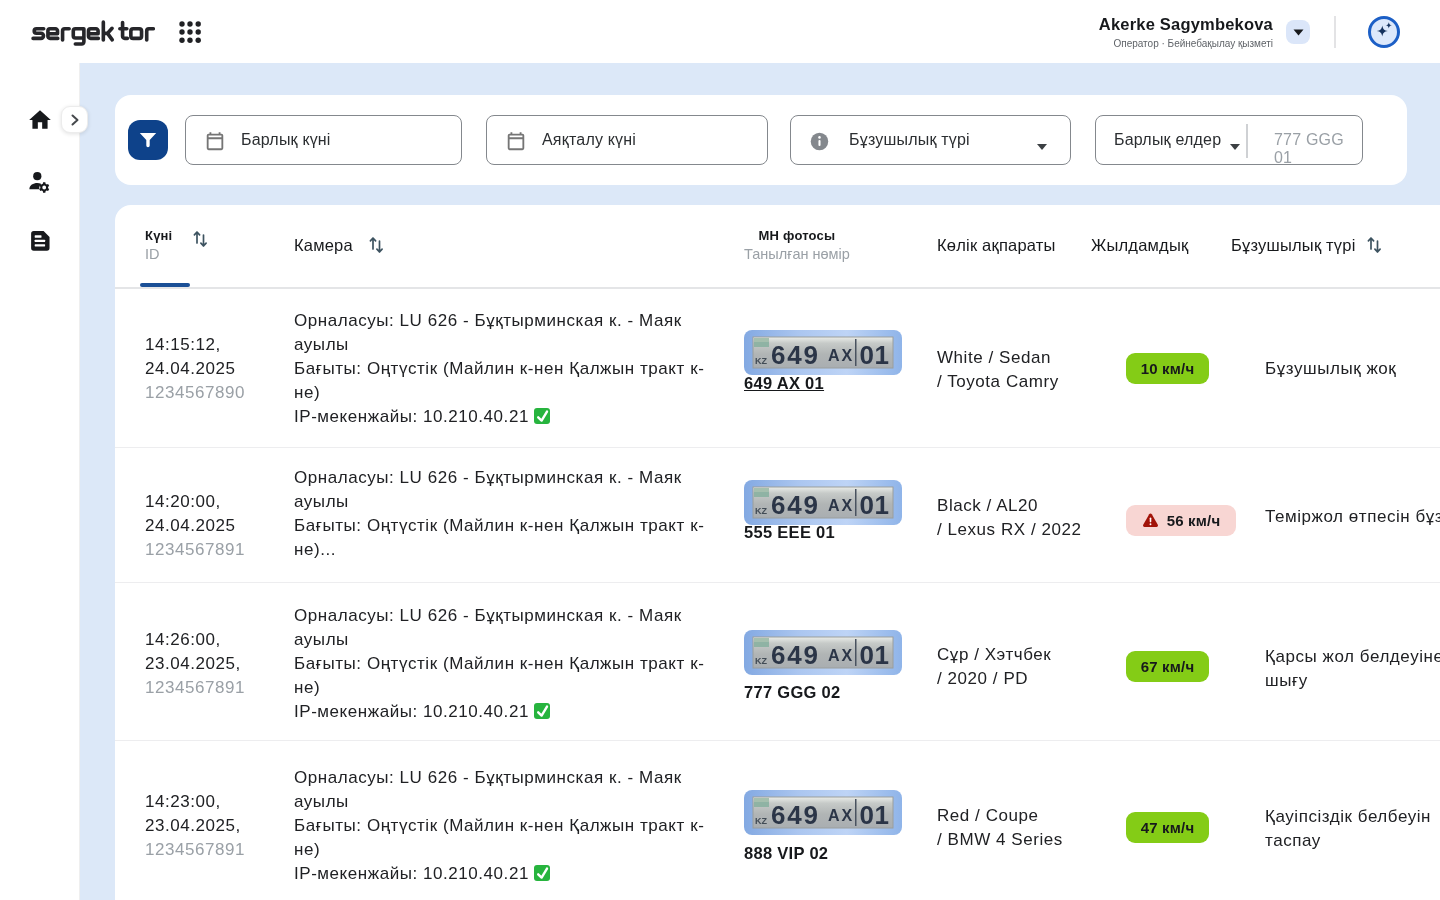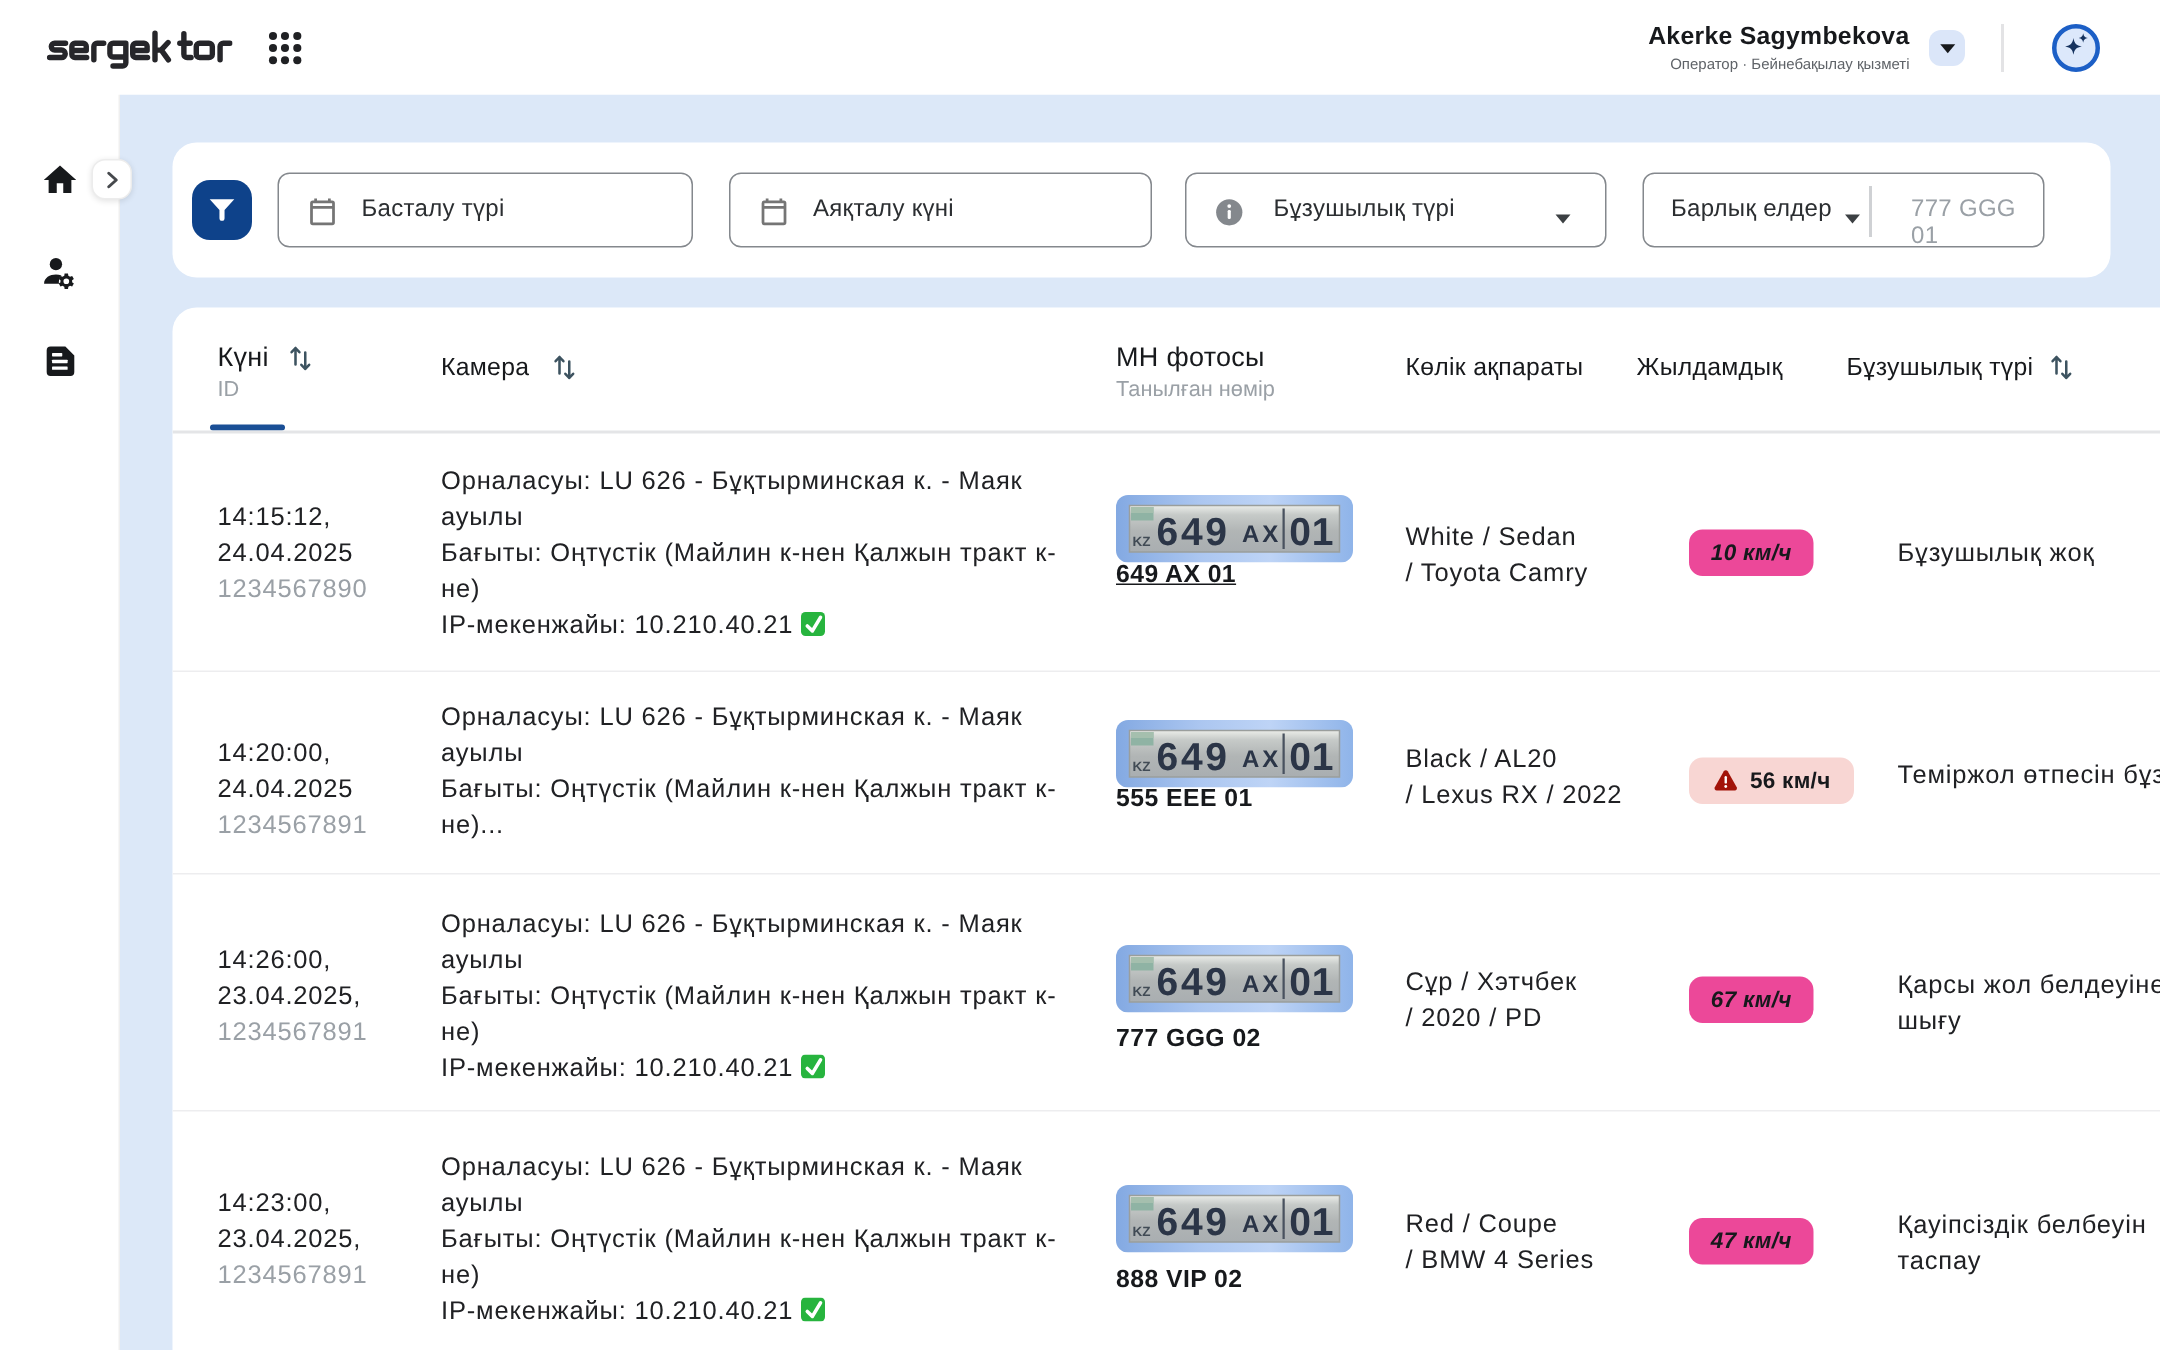--- a/index.html
+++ b/index.html
@@ -29,32 +29,32 @@
 
   
   #fcard { left:115px; top:95px; width:1292px; height:90px; background:#fff; border-radius:16px; }
   #fbtn { left:13px; top:25px; width:40px; height:40px; border-radius:12px; background:#0e428a; }
   #fbtn svg { position:absolute; left:8px; top:8px; }
   .finput { top:20px; height:50px; border:1px solid #84888d; border-radius:8px; background:#fff; }
   .flabel { font-size:16px; color:#2b2e31; letter-spacing:.2px; }
 
   
   #tcard { left:115px; top:205px; width:1460px; height:800px; background:#fff; border-radius:16px 0 0 0; overflow:hidden; }
-  .th { font-size:18px; font-weight:normal; color:#17191c; letter-spacing:.2px; }
+  .th { font-size:13px; font-weight:bold; color:#17191c; letter-spacing:.2px;text-align:center; }
   .thsub { font-size:14.5px; color:#9aa0a6; }
   .thmed { font-size:16.5px; font-weight:bold; color:#17191c; letter-spacing:.2px;}
   #hdrline { left:0; top:82px; width:1460px; height:2px; background:#e4e5e7; }
   #hdrbar { left:25px; top:78px; width:50px; height:4px; background:#1a4f96; border-radius:3px; }
   .rowline { left:0; width:1460px; height:1px; background:#ededef; }
 
   .t-main { font-size:17px; color:#202124; line-height:24px; letter-spacing:.55px; }
   .t-grey { color:#9aa0a6; }
   .plate-num { font-size:16.5px; font-weight:bold; color:#17191c; letter-spacing:.3px; }
   .badge { height:31px; border-radius:9px; display:flex; align-items:center; justify-content:center; font-size:15px; font-weight:bold; color:#17191c; letter-spacing:.2px;}
-  .badge-blue { background:#ec4899;font-style:italic; }
+  .badge-blue { background:#84cc16; }
   .badge-red { background:#f8d6d3; }
 </style>
 </head>
 <body>
 
 <div class="abs" id="content"></div>
 
 <div class="abs" id="tcard">
 
   <div class="abs" style="left:30px; top:23px;">
@@ -245,21 +245,21 @@
 <div class="abs" id="fcard">
   <div class="abs" id="fbtn">
       <svg width="24" height="24" viewBox="0 0 24 24">
         <path d="M3.8 4.9 h16.4 l-6.5 7.1 v5.5 a1.7 1.7 0 0 1 -3.4 0 v-5.5 z" fill="#fff"></path>
       </svg>
     </div>
   <div class="abs finput" style="left:70px; width:277px;">
     <span class="abs calico" style="left:18px; top:14px;"><svg width="22" height="22" viewBox="0 0 24 24">
           <path d="M19 4h-1V2.5h-2V4H8V2.5H6V4H5a2 2 0 0 0-2 2v14a2 2 0 0 0 2 2h14a2 2 0 0 0 2-2V6a2 2 0 0 0-2-2zm0 16H5V10h14v10zm0-12H5V6h14v2z" fill="#757575"></path>
         </svg></span>
-    <span class="abs flabel" style="left:55px; top:15px;">Басталу түрі</span>
+    <span class="abs flabel" style="left:55px; top:15px;">Барлық күні</span>
   </div>
   <div class="abs finput" style="left:371px; width:282px;">
     <span class="abs calico" style="left:18px; top:14px;"><svg width="22" height="22" viewBox="0 0 24 24">
           <path d="M19 4h-1V2.5h-2V4H8V2.5H6V4H5a2 2 0 0 0-2 2v14a2 2 0 0 0 2 2h14a2 2 0 0 0 2-2V6a2 2 0 0 0-2-2zm0 16H5V10h14v10zm0-12H5V6h14v2z" fill="#757575"></path>
         </svg></span>
     <span class="abs flabel" style="left:55px; top:15px;">Аяқталу күні</span>
   </div>
   <div class="abs finput" style="left:675px; width:281px;">
     <span class="abs infoico" style="left:18px; top:15px;"><svg width="21" height="21" viewBox="0 0 24 24">
           <circle cx="12" cy="12" r="10" fill="#84888d"></circle>

